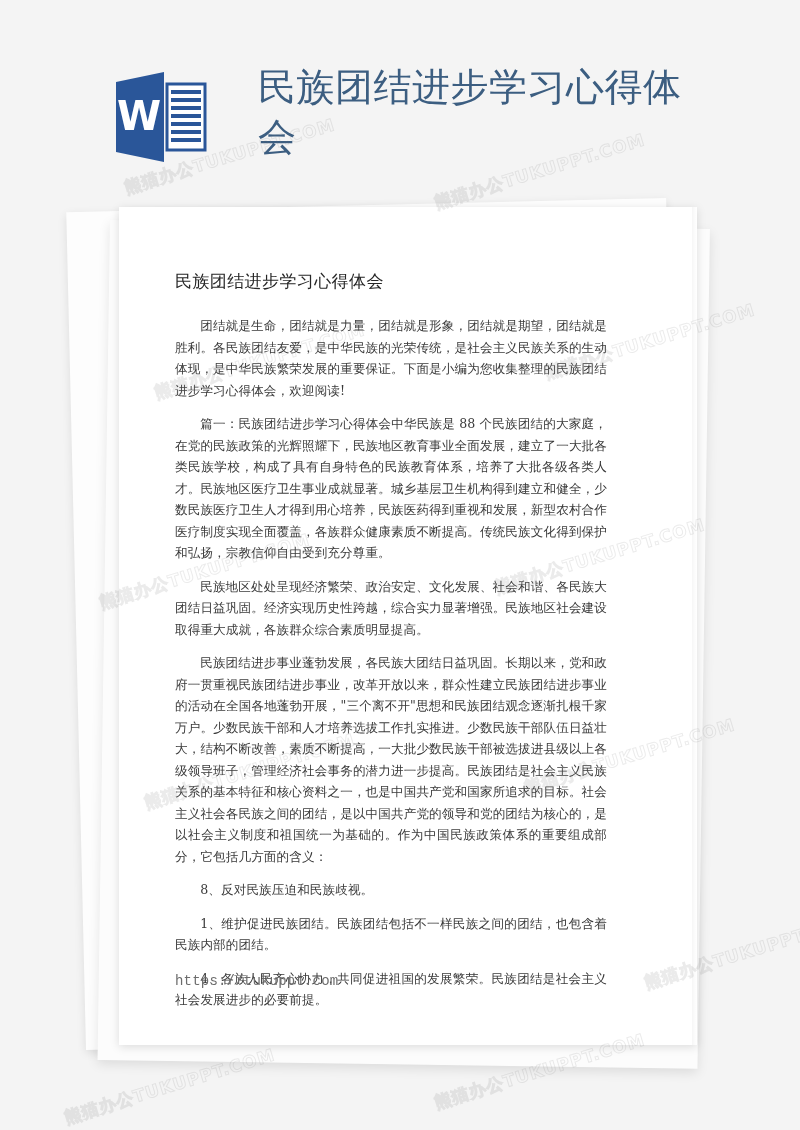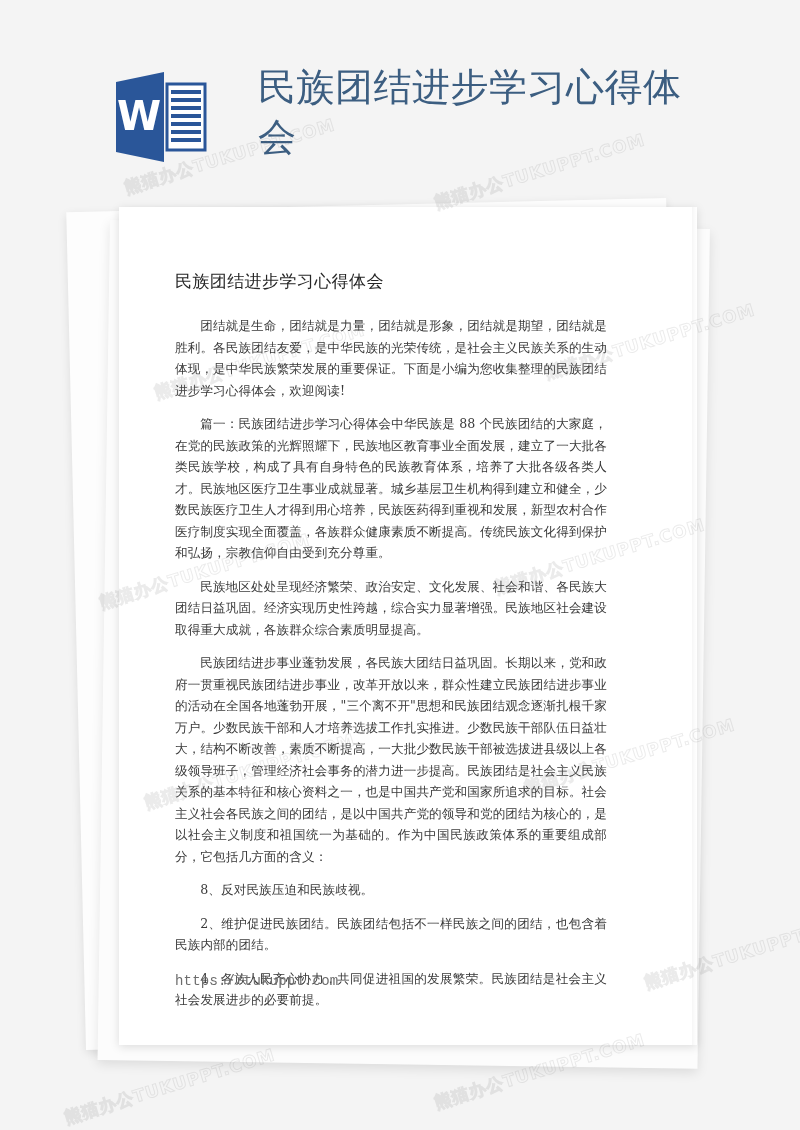--- a/index.html
+++ b/index.html
@@ -170,21 +170,21 @@
     <div class="sheet-seam"></div>
 
     <div class="doc-body">
       <h1 class="doc-h1">民族团结进步学习心得体会</h1>
 
       <p class="doc-p">团结就是生命，团结就是力量，团结就是形象，团结就是期望，团结就是胜利。各民族团结友爱，是中华民族的光荣传统，是社会主义民族关系的生动体现，是中华民族繁荣发展的重要保证。下面是小编为您收集整理的民族团结进步学习心得体会，欢迎阅读!</p>
       <p class="doc-p">篇一：民族团结进步学习心得体会中华民族是 88 个民族团结的大家庭，在党的民族政策的光辉照耀下，民族地区教育事业全面发展，建立了一大批各类民族学校，构成了具有自身特色的民族教育体系，培养了大批各级各类人才。民族地区医疗卫生事业成就显著。城乡基层卫生机构得到建立和健全，少数民族医疗卫生人才得到用心培养，民族医药得到重视和发展，新型农村合作医疗制度实现全面覆盖，各族群众健康素质不断提高。传统民族文化得到保护和弘扬，宗教信仰自由受到充分尊重。</p>
       <p class="doc-p">民族地区处处呈现经济繁荣、政治安定、文化发展、社会和谐、各民族大团结日益巩固。经济实现历史性跨越，综合实力显著增强。民族地区社会建设取得重大成就，各族群众综合素质明显提高。</p>
       <p class="doc-p">民族团结进步事业蓬勃发展，各民族大团结日益巩固。长期以来，党和政府一贯重视民族团结进步事业，改革开放以来，群众性建立民族团结进步事业的活动在全国各地蓬勃开展，"三个离不开"思想和民族团结观念逐渐扎根千家万户。少数民族干部和人才培养选拔工作扎实推进。少数民族干部队伍日益壮大，结构不断改善，素质不断提高，一大批少数民族干部被选拔进县级以上各级领导班子，管理经济社会事务的潜力进一步提高。民族团结是社会主义民族关系的基本特征和核心资料之一，也是中国共产党和国家所追求的目标。社会主义社会各民族之间的团结，是以中国共产党的领导和党的团结为核心的，是以社会主义制度和祖国统一为基础的。作为中国民族政策体系的重要组成部分，它包括几方面的含义：</p>
       <p class="doc-p">8、反对民族压迫和民族歧视。</p>
-      <p class="doc-p">2、维护促进民族团结。民族团结包括不一样民族之间的团结，也包含着民族内部的团结。</p>
+      <p class="doc-p">1、维护促进民族团结。民族团结包括不一样民族之间的团结，也包含着民族内部的团结。</p>
       <p class="doc-p">4、各族人民齐心协力，共同促进祖国的发展繁荣。民族团结是社会主义社会发展进步的必要前提。</p>
 
     </div>
 
     <div class="doc-footer-url">https://tukuppt.com</div>
   </div>
 </div>
 
 <div class="header">
 

